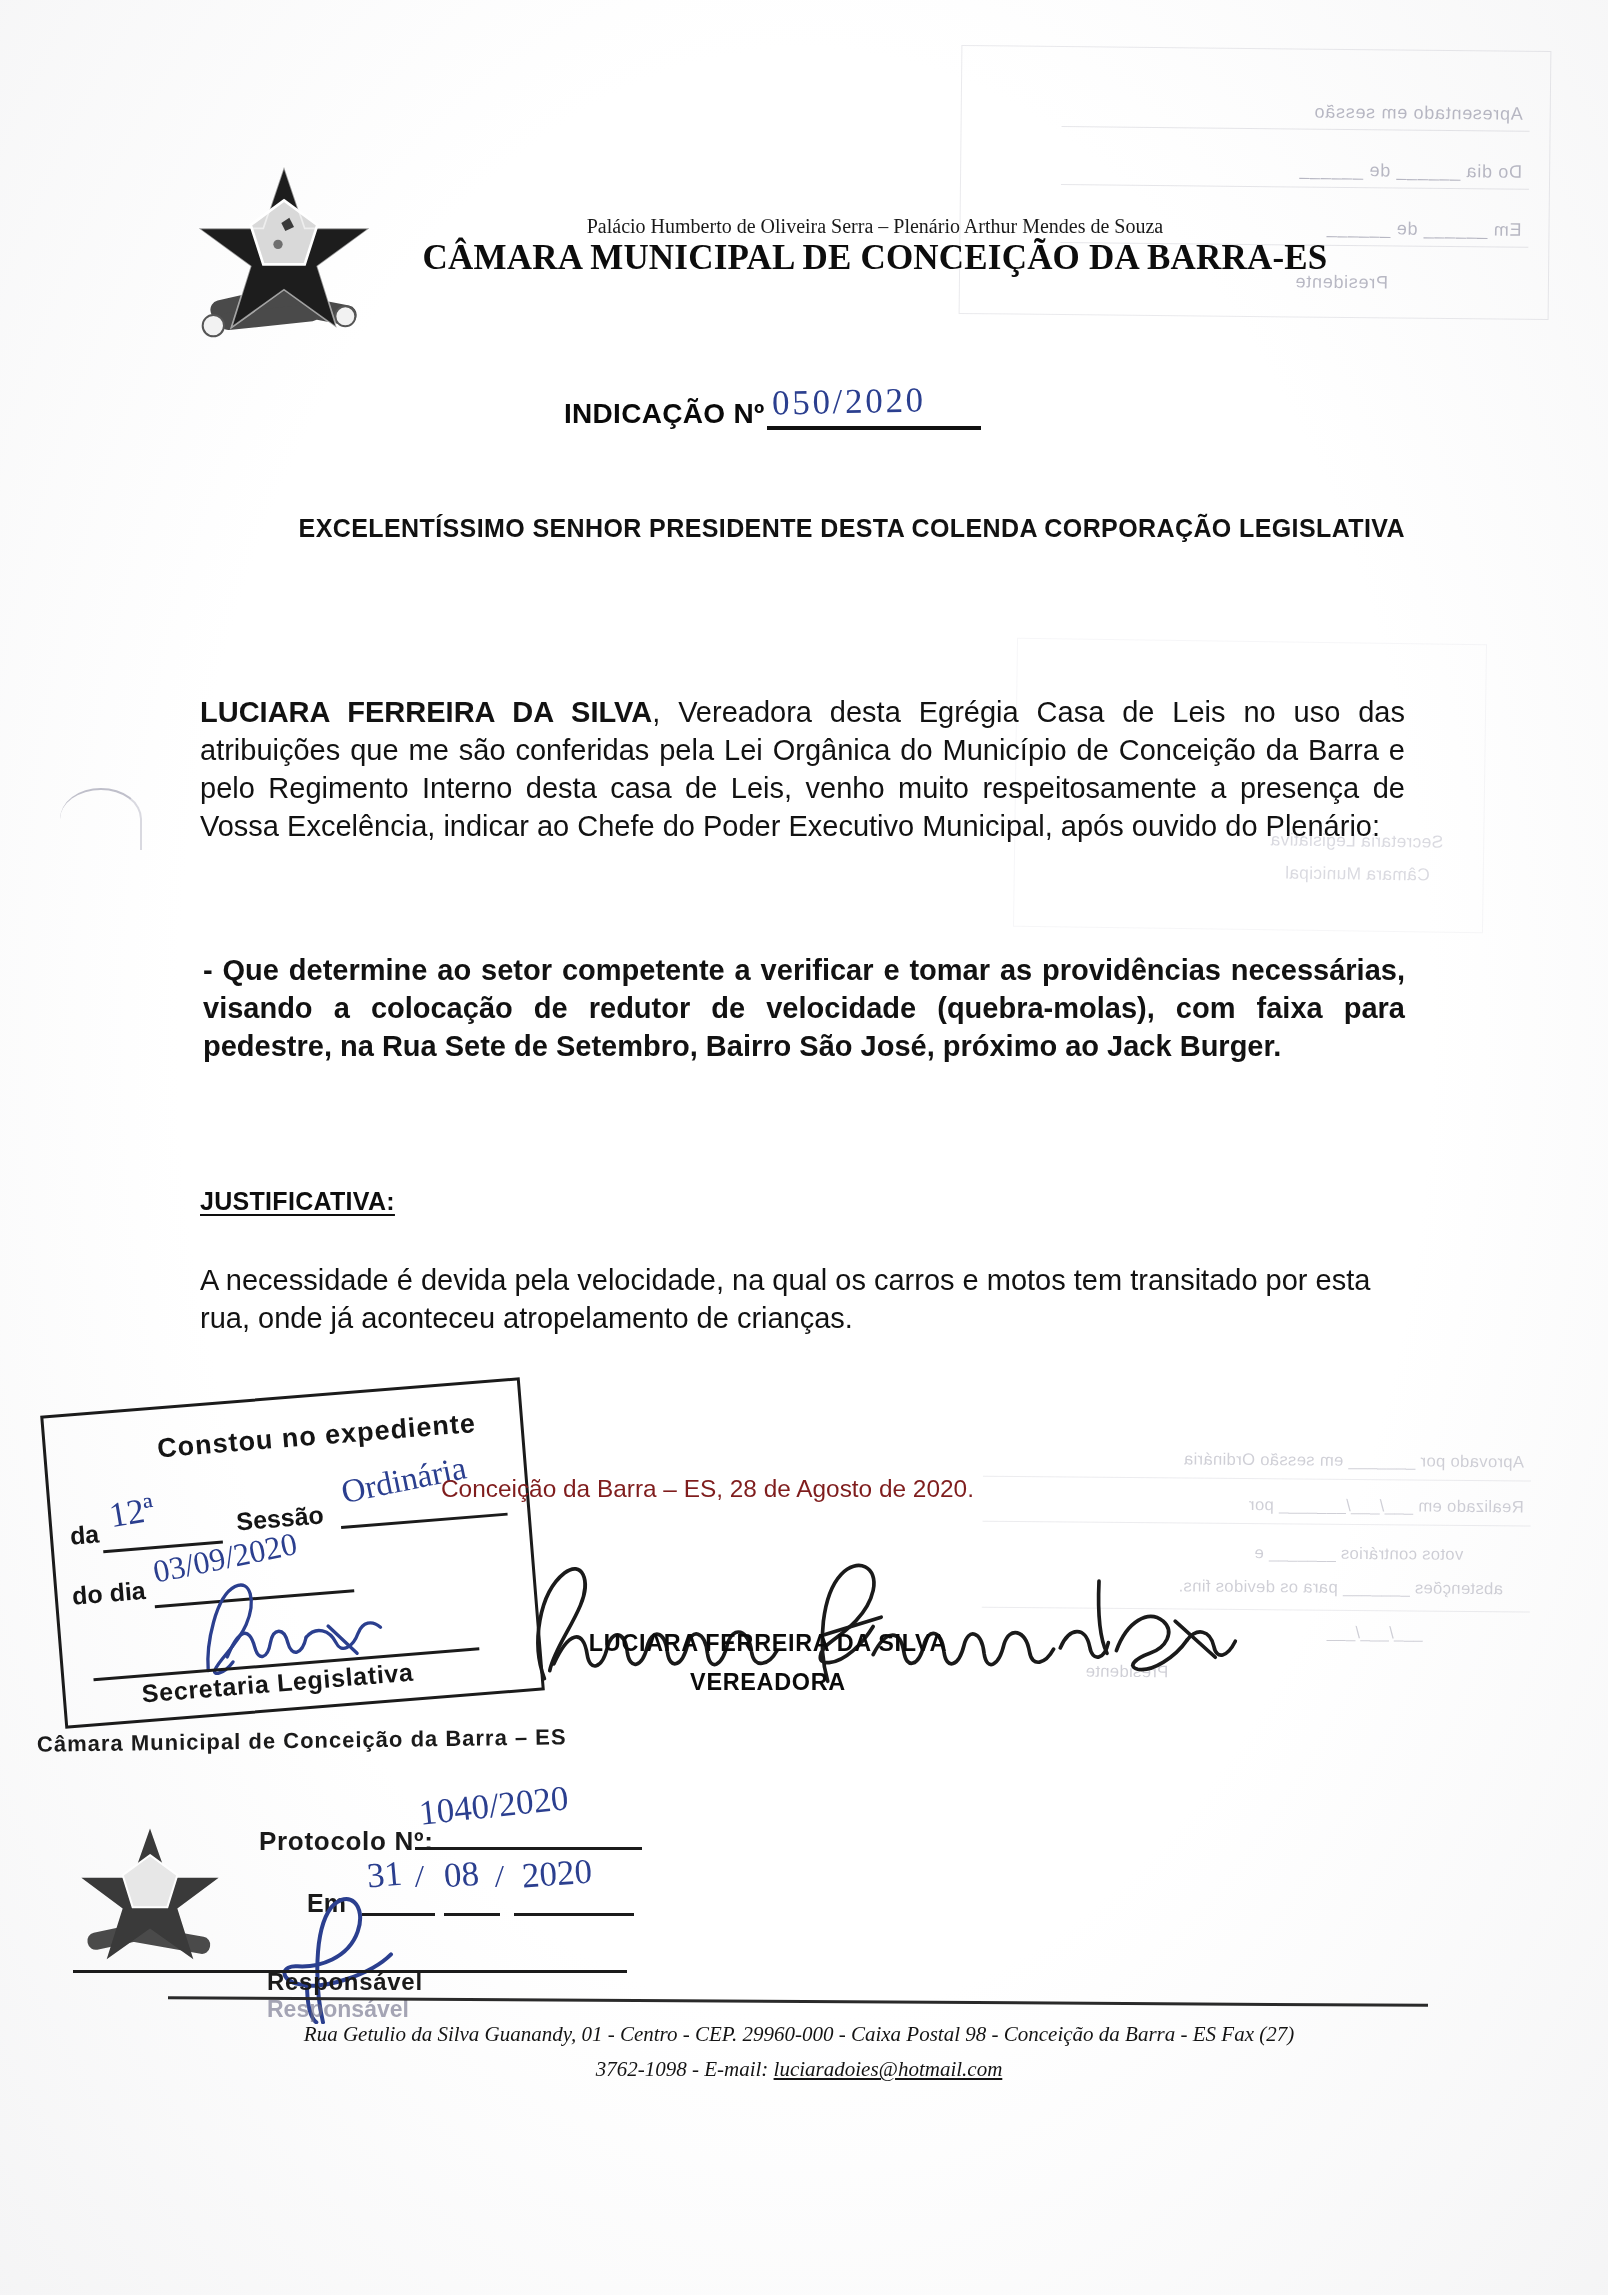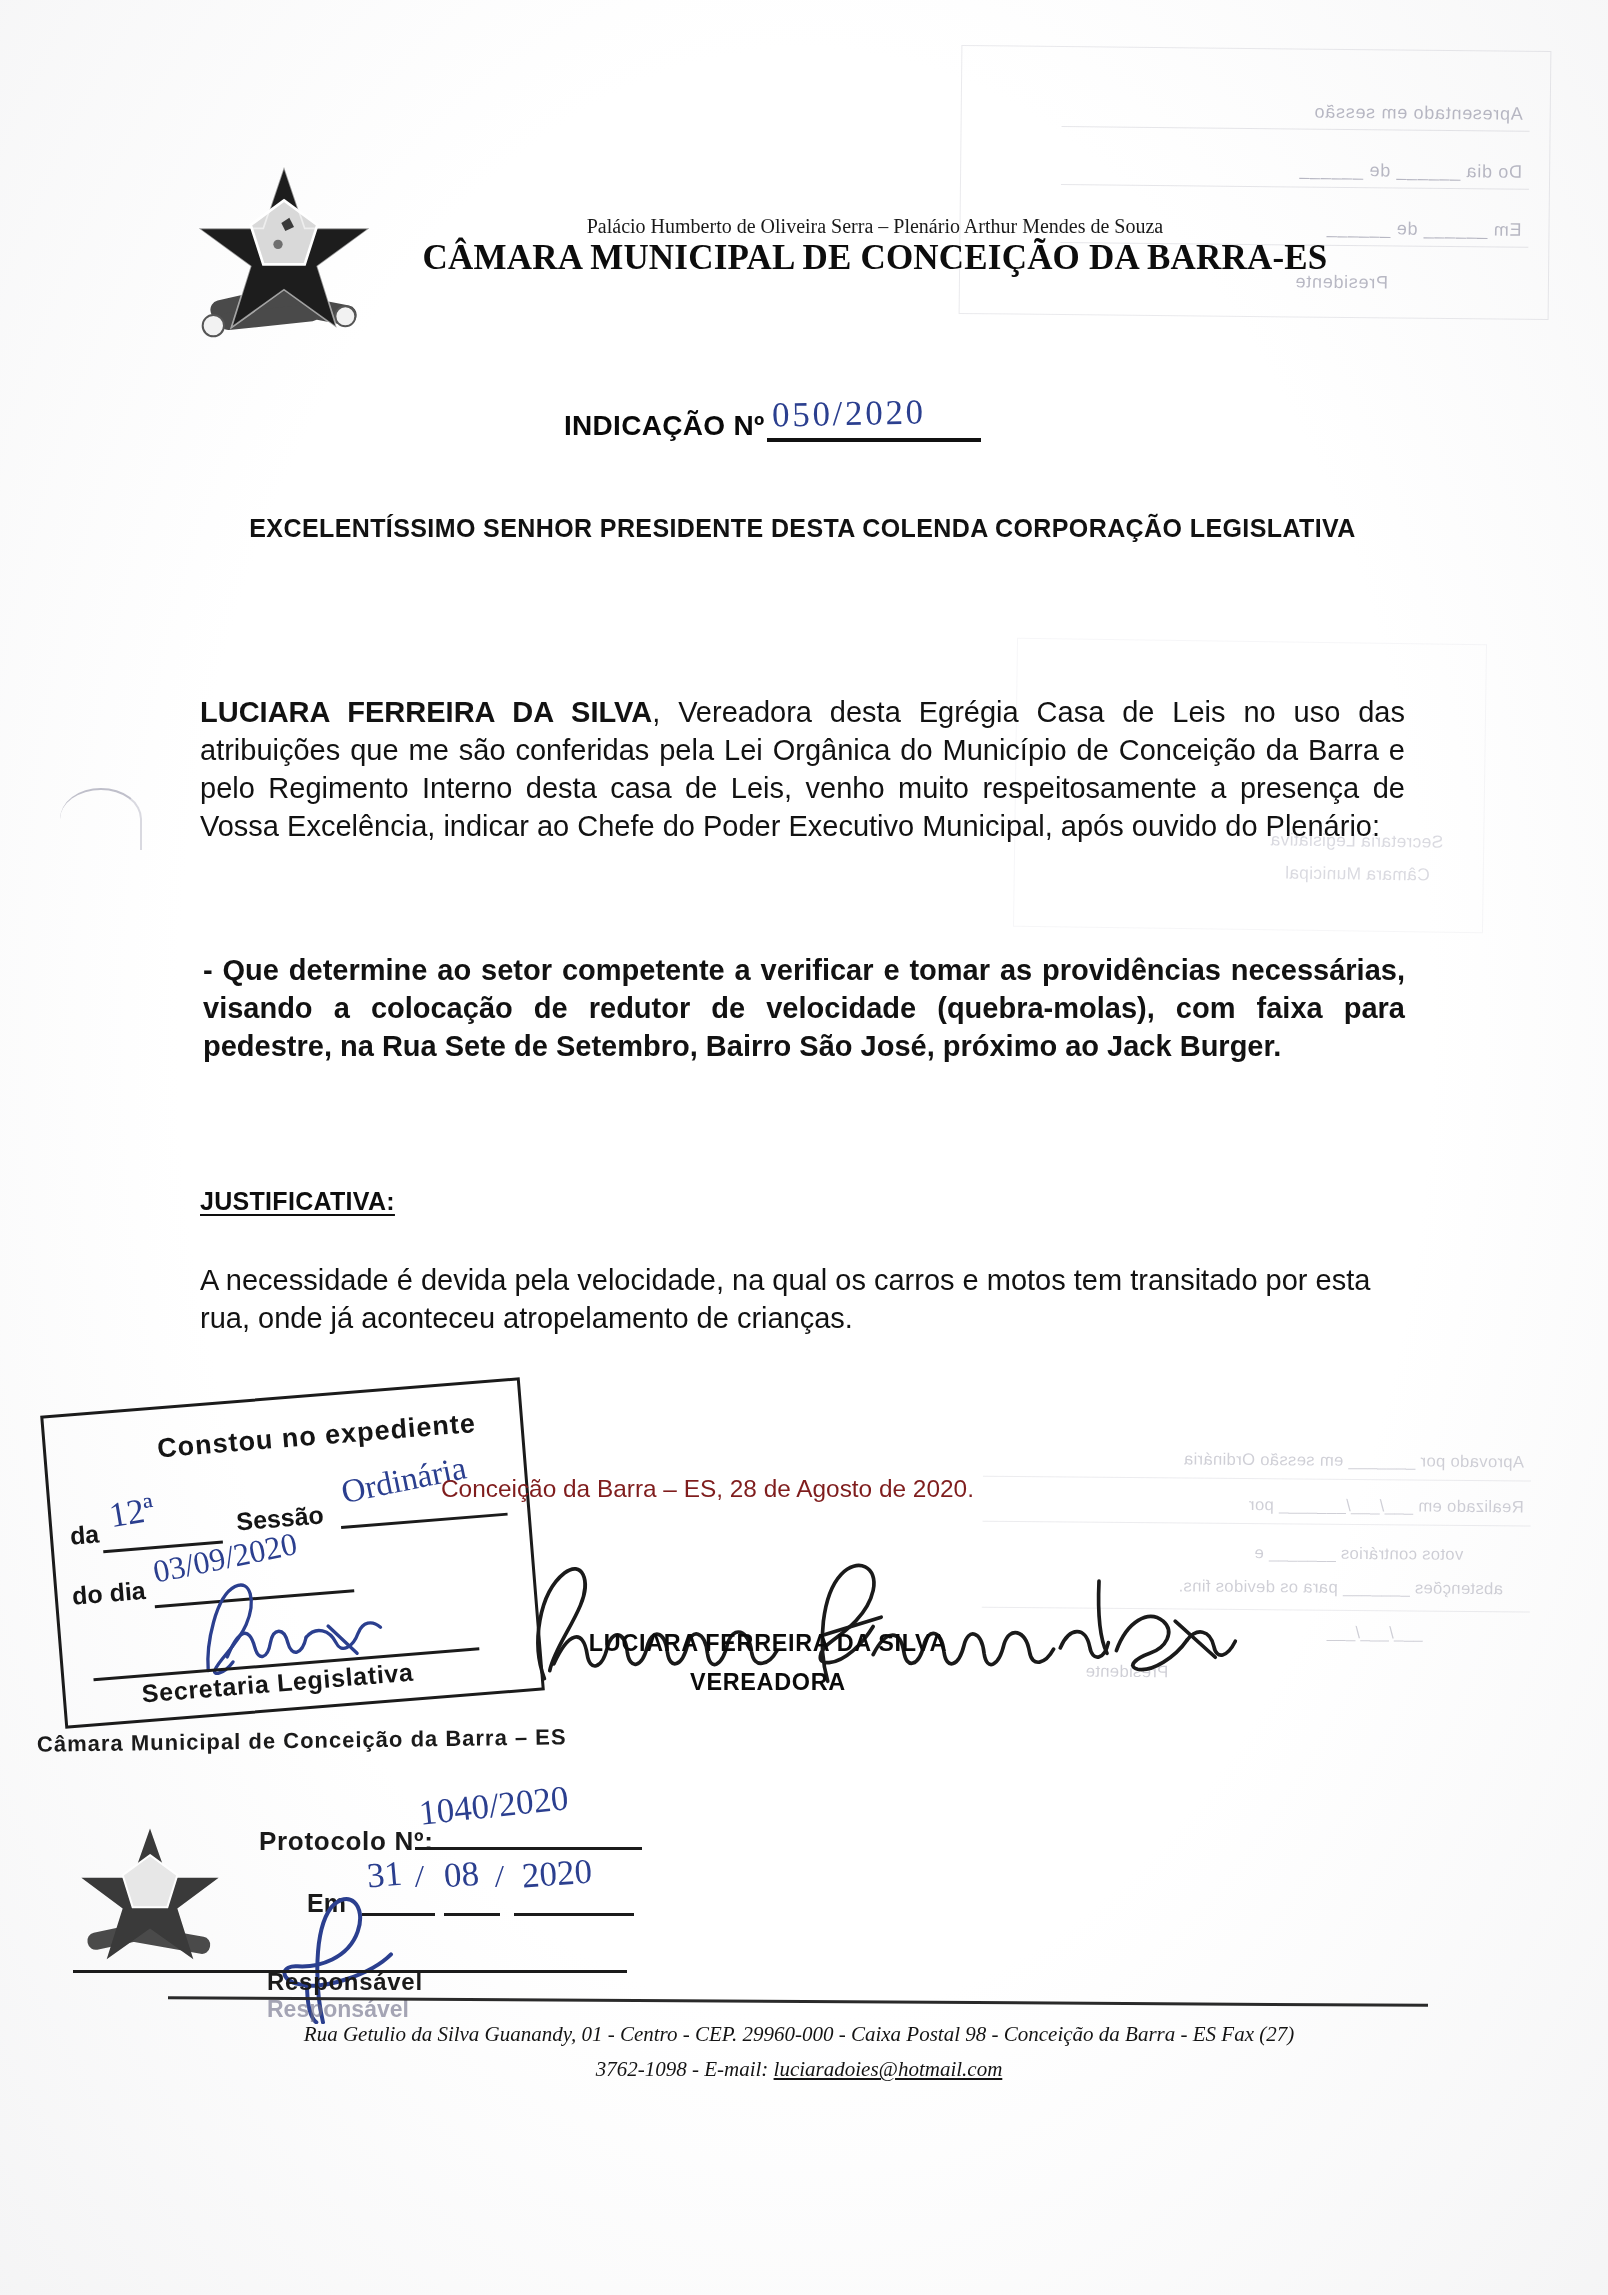--- a/index.html
+++ b/index.html
@@ -94,21 +94,21 @@
   #bleed-top-right .rule {
     position: absolute;
     height: 1.3px;
     background: rgba(70,70,95,0.35);
   }
 
   
   #indicacao-row {
     position: absolute;
     left: 564px;
-    top: 394px;
+    top: 382px;
     height: 53px;
   }
   #indicacao-label {
     display: inline-block;
     font-size: 28px;
     font-weight: bold;
     letter-spacing: 0.3px;
     color: #0a0a0a;
     vertical-align: bottom;
   }
@@ -145,21 +145,21 @@
   }
   .body-block.nojust { text-align: left; }
   .strong { font-weight: bold; }
 
   #addressee {
     top: 506px;
     font-weight: bold;
     font-size: 25px;
     line-height: 44px;
     letter-spacing: 0.4px;
-    text-align: center;
+    text-align: right;
   }
   #intro-para { top: 693px; }
   #request-para {
     top: 951px;
     left: 203px;
     width: 1202px;
     font-weight: bold;
   }
   #justificativa-heading {
     position: absolute;

